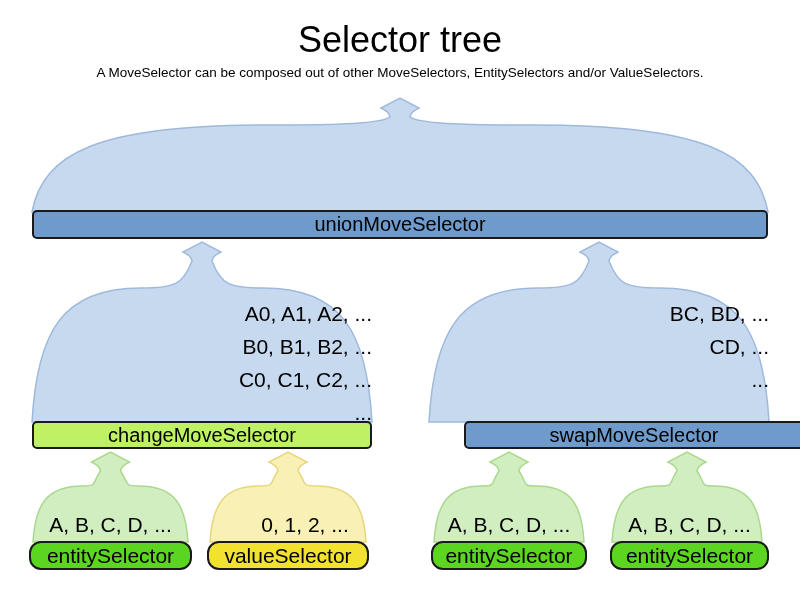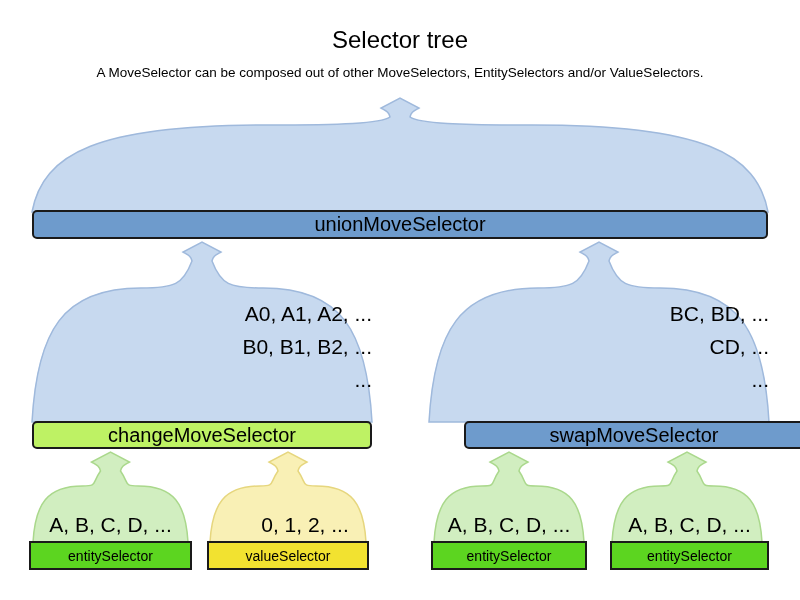--- a/index.html
+++ b/index.html
@@ -1,27 +1,27 @@
 <!DOCTYPE html>
 <html><head>
 <meta charset="utf-8">
 <style>
   html,body{margin:0;padding:0}
   body{width:800px;height:600px;background:#ffffff;font-family:"Liberation Sans",sans-serif;color:#000;overflow:hidden}
   .stage{position:relative;width:800px;height:600px}
   .abs{position:absolute;box-sizing:border-box}
   .ctr{text-align:center}
-  .title{font-size:24px;line-height:40px}
+  .title{font-size:36px;line-height:40px}
   .subtitle{font-size:13.5px;line-height:16px}
   .cloudtext{font-size:21px;line-height:32px;text-align:center;white-space:nowrap}
   .cloudtext4{font-size:21px;line-height:33px;text-align:right;white-space:nowrap}
   .leaftext{font-size:21px;line-height:26px;text-align:center;white-space:nowrap}
   .box{position:absolute;border:2px solid #1a1a1a;display:flex;align-items:center;justify-content:center;box-sizing:border-box;white-space:nowrap}
   .bluebox{border-radius:5px;font-size:20px}
-  .leafbox{border-radius:0;font-size:14px}
+  .leafbox{border-radius:12px;font-size:21px}
   svg.cloud{position:absolute;overflow:visible}
   svg.cloud path{stroke-width:1.5}
 </style>
 </head>
 <body>
 
 <div class="stage">
 
   <div class="abs ctr title" style="left:0;top:20px;width:800px">Selector tree</div>
   <div class="abs ctr subtitle" style="left:0;top:65px;width:800px">A MoveSelector can be composed out of other MoveSelectors, EntitySelectors and/or ValueSelectors.</div>
@@ -32,20 +32,21 @@
   <div class="box bluebox" style="left: 32px; top: 210px; width: 736px; height: 29px; background: rgb(110, 155, 204);">
     <span>unionMoveSelector</span>
   </div>
 
   <svg class="cloud" style="left:32px;top:242px" width="340" height="180">
     <path d="M0,180 C5.1,88.9 30.6,46 108.8,46 C142.5,46 151.0,42.7 160.0,19 C159.0,14 156.0,13 151.0,10 L170,0 L189.0,10 C184.0,13 181.0,14 180.0,19 C189.0,42.7 197.5,46 231.2,46 C309.4,46 334.9,88.9 340,180 Z" style="fill: rgb(199, 217, 239); stroke: rgb(159, 185, 220);"></path>
   </svg>
   <div class="abs cloudtext4" style="left:32px;top:297px;width:340px">
     <div>A0, A1, A2, ...</div>
     <div>B0, B1, B2, ...</div>
+    <div>C0, C1, C2, ...</div>
     <div>...</div>
   </div>
   <div class="box bluebox" style="left: 32px; top: 421px; width: 340px; height: 28px; background: #bef264;">
     <span>changeMoveSelector</span>
   </div>
 
   <svg class="cloud" style="left:429px;top:242px" width="340" height="180">
     <path d="M0,180 C5.1,88.9 30.6,46 108.8,46 C142.5,46 151.0,42.7 160.0,19 C159.0,14 156.0,13 151.0,10 L170,0 L189.0,10 C184.0,13 181.0,14 180.0,19 C189.0,42.7 197.5,46 231.2,46 C309.4,46 334.9,88.9 340,180 Z" style="fill: rgb(199, 217, 239); stroke: rgb(159, 185, 220);"></path>
   </svg>
   <div class="abs cloudtext4" style="left:429px;top:297px;width:340px">

